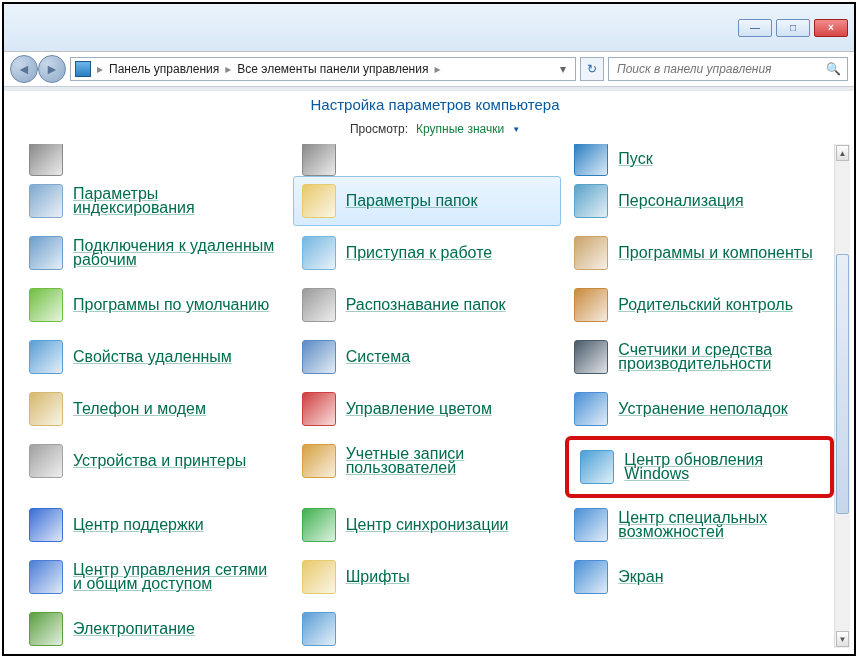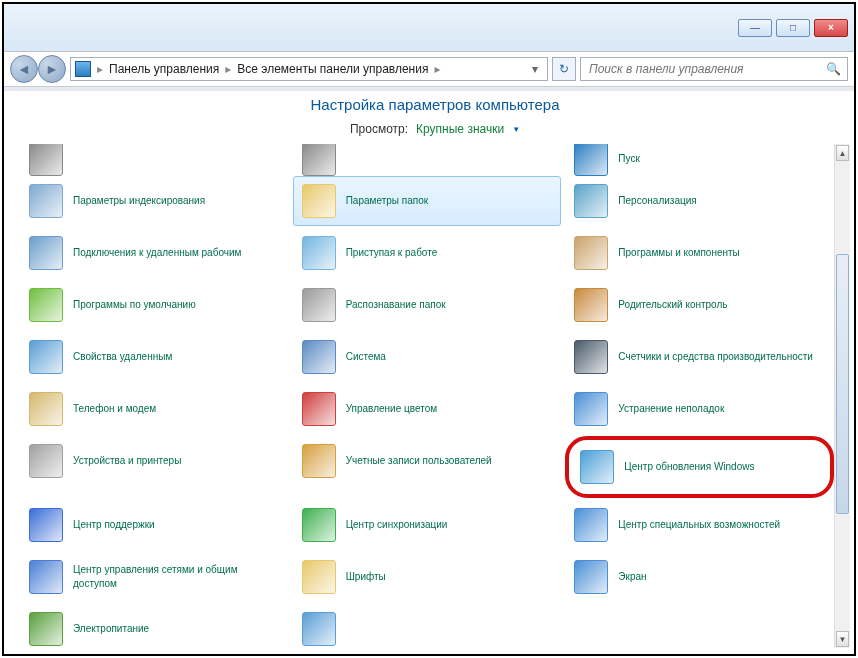--- a/index.html
+++ b/index.html
@@ -15,41 +15,41 @@
 
 .navbar { position: absolute; top: 48px; left: 0; right: 0; height: 34px; background: #fff; display: flex; align-items: center; padding: 0 6px; gap: 4px; }
 .navbtns { display: flex; gap: 0; }
 .navcircle { width: 28px; height: 28px; border-radius: 50%; background: radial-gradient(circle at 30% 30%, #c8d8ea, #8fa9c8); border: 1px solid #6a86a8; display: flex; align-items: center; justify-content: center; color: #5a7498; font-size: 14px; cursor: pointer; }
 .address { flex: 1; height: 24px; border: 1px solid #a0b0c2; background: #fff; display: flex; align-items: center; font-size: 12px; padding: 0 4px; gap: 6px; overflow: hidden; }
 .bc-icon { width: 16px; height: 16px; background: linear-gradient(#6db6e8, #2a7ec2); border: 1px solid #1a5a8e; display: inline-block; flex: none; }
 .bc-item { color: #222; }
 .bc-sep { color: #888; }
 .addr-dd { width: 16px; text-align: center; color: #666; cursor: pointer; }
 .refresh { width: 24px; height: 24px; border: 1px solid #a0b0c2; background: #eef4fa; display: flex; align-items: center; justify-content: center; color: #2a6aa8; font-size: 12px; cursor: pointer; }
-.search { width: 268px; height: 24px; border: 1px solid #a0b0c2; background: #fff; display: flex; align-items: center; padding: 0 6px; justify-content: space-between; }
+.search { width: 240px; height: 24px; border: 1px solid #a0b0c2; background: #fff; display: flex; align-items: center; padding: 0 6px; justify-content: space-between; }
 .search input { border: none; outline: none; font-size: 12px; font-style: italic; color: #888; width: 200px; }
 .search .mag { color: #2a6aa8; font-size: 12px; cursor: pointer; }
 
 
 .header { position: absolute; top: 92px; left: 0; right: 0; height: 40px; display: flex; align-items: center; justify-content: space-between; padding: 0 28px 0 40px; flex-direction: column; }
 .header-title { color: #0a5aa0; font-size: 15px; }
 .view-sel { font-size: 12px; color: #333; display: flex; align-items: center; gap: 8px; }
 .view-sel .link { color: #15803d; cursor: pointer; }
 .view-sel .dd { color: #0a5aa0; font-size: 8px; }
 
 
 .grid-wrap { position: absolute; top: 140px; left: 16px; right: 20px; bottom: 6px; overflow: hidden; }
 .grid { display: grid; grid-template-columns: repeat(3, 1fr); column-gap: 4px; row-gap: 2px; }
 .item { display: flex; align-items: center; gap: 10px; padding: 6px 8px; height: 50px; cursor: pointer; border: 1px solid transparent; border-radius: 3px; }
 .item .ic { width: 34px; height: 34px; flex: none; display: flex; align-items: center; justify-content: center; border-radius: 3px; }
-.item .label { color: #006d4e; text-decoration-color: rgba(0,109,78,0.35); font-size: 10px; line-height: 14px; }
+.item .label { color: #006d4e; text-decoration: underline; text-decoration-color: rgba(0,109,78,0.35); font-size: 16px; line-height: 14px; }
 .item.sel { background: linear-gradient(#eaf5ff, #d7ecff); border-color: #8ec6ec; }
 .item.first-row { height: 30px; } 
 
-.highlight-box { border: 4px solid #d40e0e; border-radius: 22px; padding: 2px; }
+.highlight-box { border: 4px solid #d40e0e; border-radius: 6px; padding: 2px; }
 .highlight-box .item { margin: 0; }
 
 .scrollbar { position: absolute; top: 140px; right: 4px; bottom: 6px; width: 16px; background: #f0f0f0; border-left: 1px solid #ddd; }
 .scroll-arrow { height: 16px; background: linear-gradient(#fefefe,#e0e0e0); border: 1px solid #bbb; margin: 1px; display: flex; align-items: center; justify-content: center; font-size: 8px; color: #555; cursor: pointer; }
 .scroll-thumb { position: absolute; left: 1px; right: 1px; top: 110px; height: 260px; background: linear-gradient(#e8eef6,#c7d7ea); border: 1px solid #94b2d4; border-radius: 2px; cursor: pointer; }
 
 .grey-strip { position: absolute; top: 82px; left: 0; right: 0; height: 6px; background: #e7eaee; border-top: 1px solid #c6cdd6; border-bottom: 1px solid #fff; }
 </style>
 </head>
 <body>

